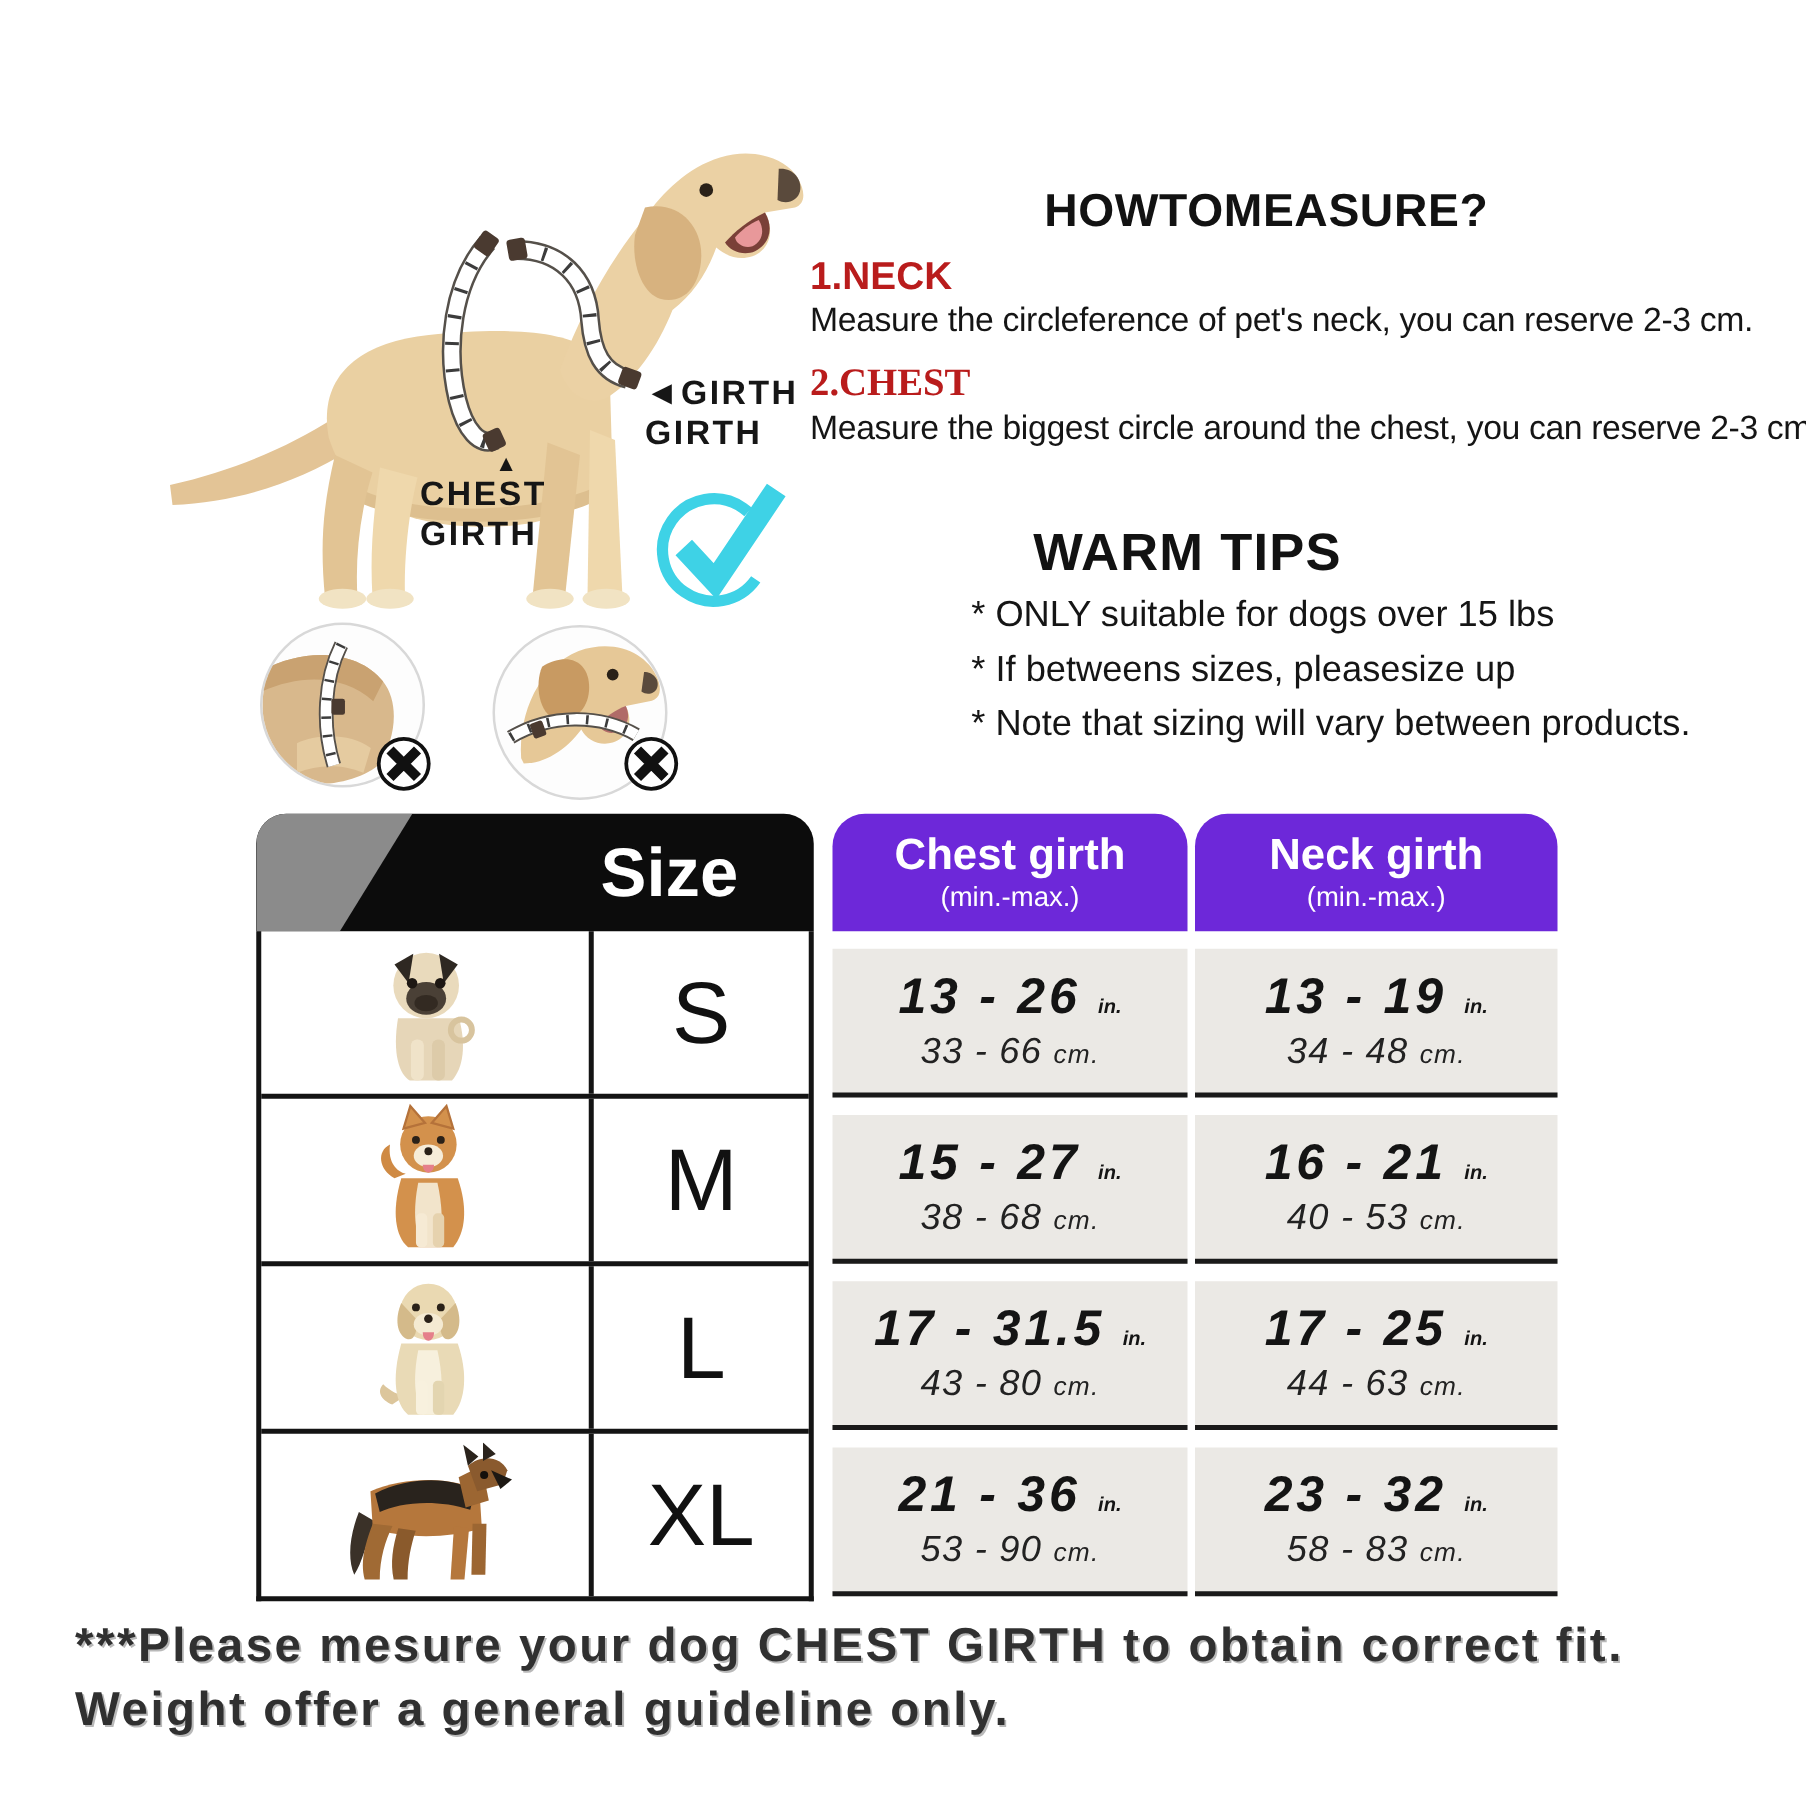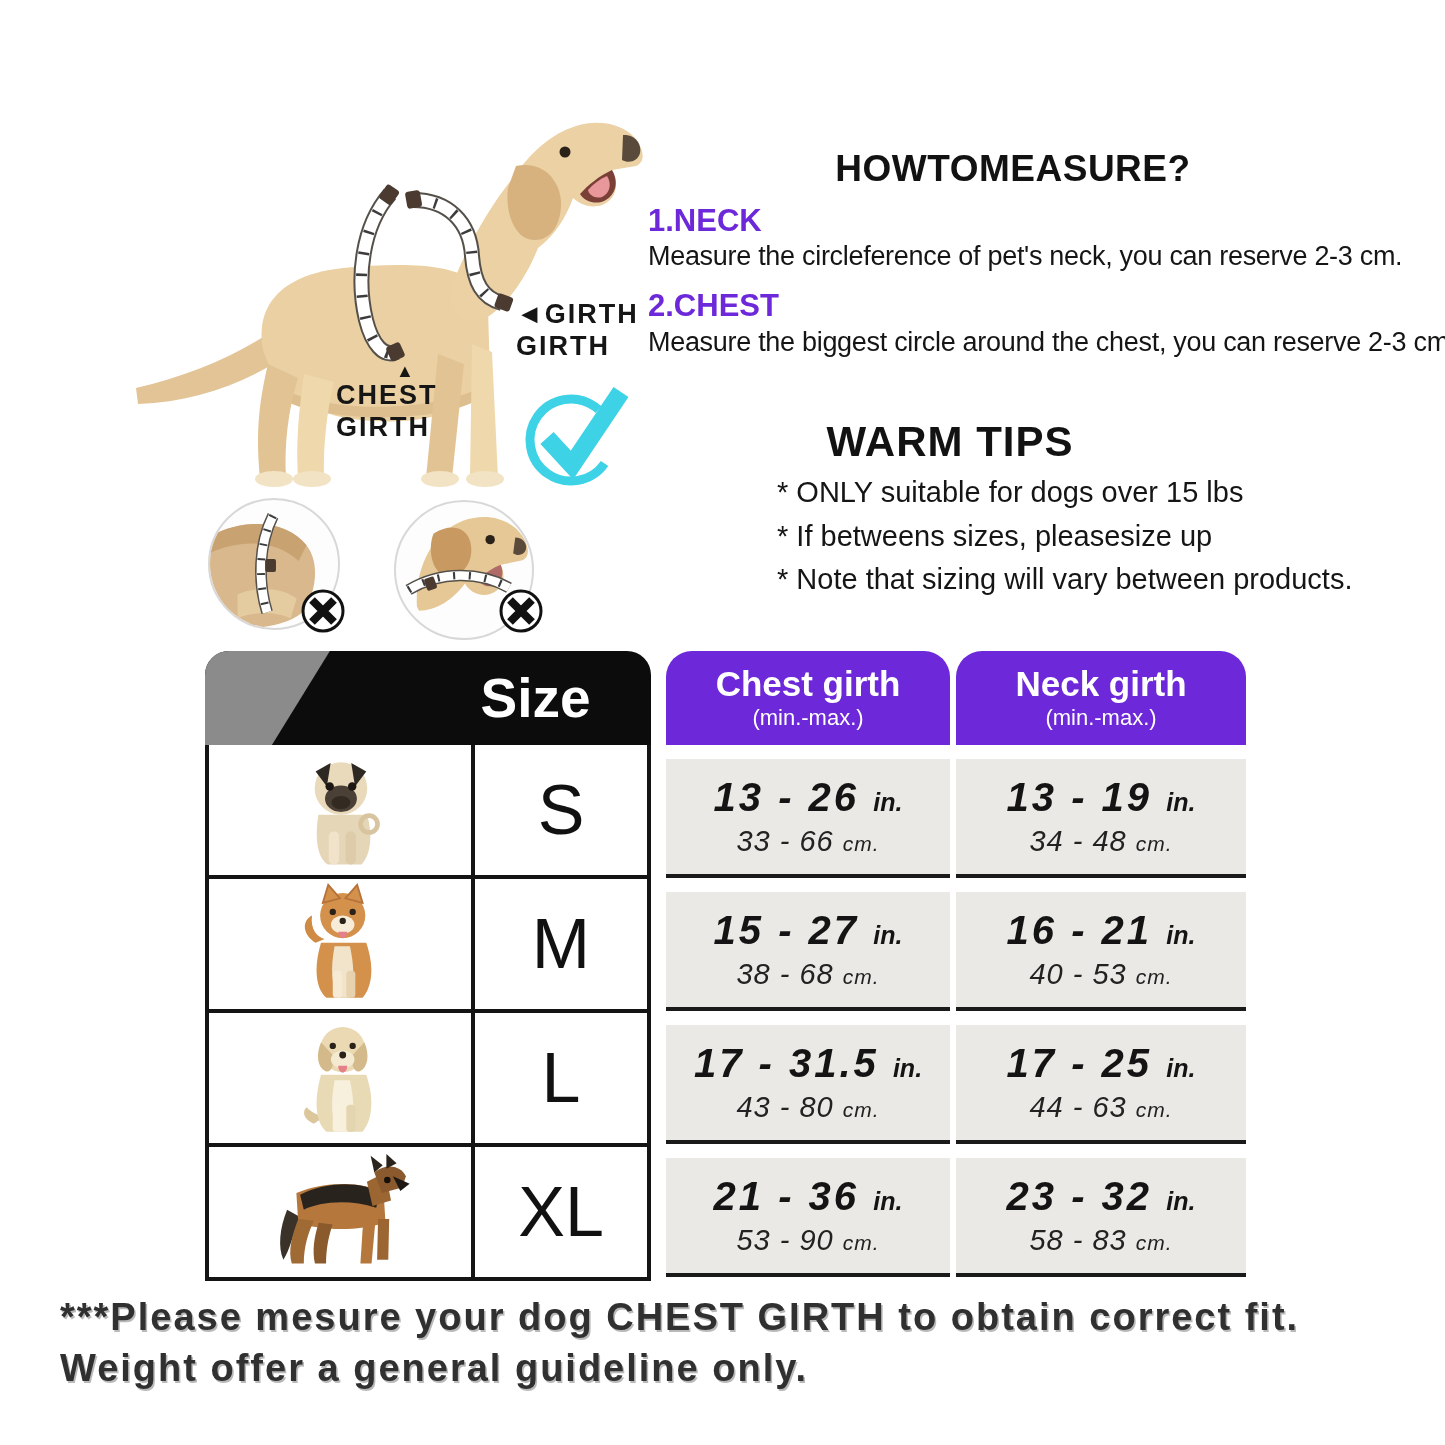--- a/index.html
+++ b/index.html
@@ -20,21 +20,21 @@
   }
 
   
   .girth-label{font-size:27px;font-weight:bold;line-height:1.18;letter-spacing:2px;color:#161616;}
   .neck-label{left:516px;top:299px;}
   .chest-label{left:336px;top:362px;}
   .chest-label .arrow{display:block;font-size:18px;line-height:1;margin-left:60px;color:#161616;}
 
   
   .howto-heading{left:648px;top:148px;width:730px;text-align:center;font-size:37px;font-weight:bold;letter-spacing:0.5px;color:#121212;}
-  .step-title{font-size:31px;font-weight:bold;color:#6d28d9;}
+  .step-title{font-size:31px;font-weight:bold;color:#b91c1c;}
   .step-text{font-size:27px;color:#151515;white-space:nowrap;letter-spacing:-0.3px;}
   .warm-heading{left:740px;top:418px;width:420px;text-align:center;font-size:42px;font-weight:bold;letter-spacing:1px;color:#121212;}
   .tip{font-size:29px;color:#151515;white-space:nowrap;}
 
   
   .size-table{left:205px;top:651px;width:446px;border-radius:30px;}
   .size-header{
     position:relative;height:94px;background:#0c0c0c;border-radius:24px 24px 0 0;overflow:hidden;
     display:flex;align-items:center;justify-content:center;padding-left:215px;box-sizing:border-box;
   }
@@ -58,21 +58,21 @@
     display:flex;flex-direction:column;align-items:center;justify-content:center;box-sizing:border-box;
   }
   .girth-header .gh-title{font-size:35px;font-weight:bold;line-height:1.1;}
   .girth-header .gh-sub{font-size:22px;margin-top:2px;}
   .girth-row{
     margin-top:14px;height:115px;background:#ebe9e5;border-bottom:4px solid #1a1a1a;
     display:flex;flex-direction:column;align-items:center;justify-content:center;
   }
   .girth-row:first-of-type{margin-top:2px;}
   .in-line{font-style:italic;font-weight:bold;font-size:40px;letter-spacing:3px;color:#141414;}
-  .in-line .unit{font-size:25px;letter-spacing:0;margin-top:48px;}
+  .in-line .unit{font-size:16px;letter-spacing:0;margin-top:48px;}
   .cm-line{font-style:italic;font-size:29px;color:#222;margin-top:5px;letter-spacing:1px;}
   .cm-line .unit{font-size:21px;}
 
   
   .inset{border-radius:50%;}
   .inset .photo{position:absolute;inset:0;border-radius:50%;overflow:hidden;border:2px solid #d8d8d8;box-sizing:border-box;background:#fdfdfd;}
   .inset .badge{position:absolute;}
 
   
   .footer{
@@ -181,21 +181,21 @@
     </div>
     <svg class="badge" style="left:104px;top:88px;" width="46" height="46" viewBox="0 0 46 46">
       <circle cx="23" cy="23" r="20" fill="#ffffff" stroke="#111" stroke-width="3"></circle>
       <path d="M12,12 L34,34 M34,12 L12,34" stroke="#111" stroke-width="8"></path>
     </svg>
   </div>
 
   <div class="abs howto-heading">HOWTOMEASURE?</div>
   <div class="abs step-title" style="left:648px;top:203px;">1.NECK</div>
   <div class="abs step-text" style="left:648px;top:241px;">Measure the circleference of pet's neck, you can reserve 2-3 cm.</div>
-  <div class="abs step-title" style="left:648px;top:288px;">2.CHEST</div>
+  <div class="abs step-title" style="left:648px;top:288px;font-family:Liberation Serif, serif;">2.CHEST</div>
   <div class="abs step-text" style="left:648px;top:327px;">Measure the biggest circle around the chest, you can reserve 2-3 cm.</div>
 
   <div class="abs warm-heading">WARM TIPS</div>
   <div class="abs tip" style="left:777px;top:476px;">* ONLY suitable for dogs over 15 lbs</div>
   <div class="abs tip" style="left:777px;top:520px;">* If betweens sizes, pleasesize up</div>
   <div class="abs tip" style="left:777px;top:563px;">* Note that sizing will vary between products.</div>
 
   <div class="abs size-table">
     <div class="size-header">
       <span>Size</span>

